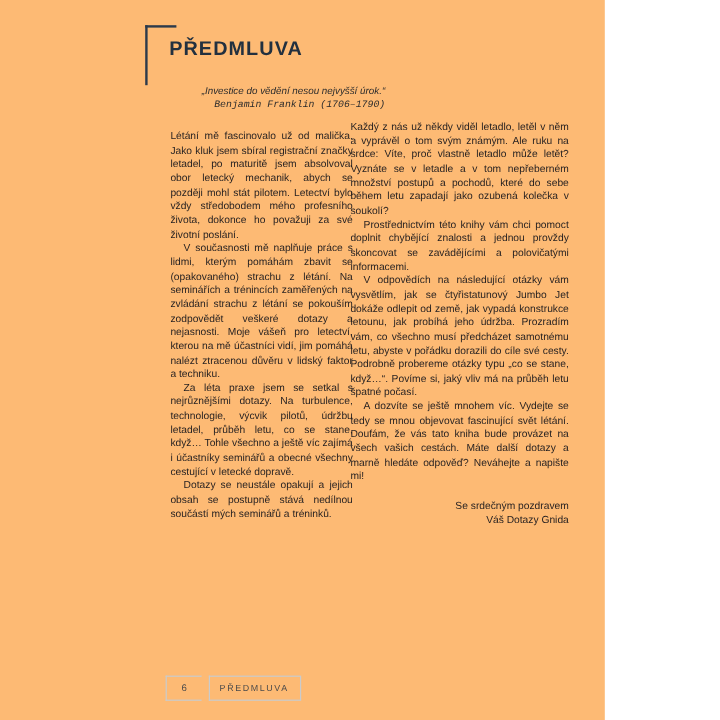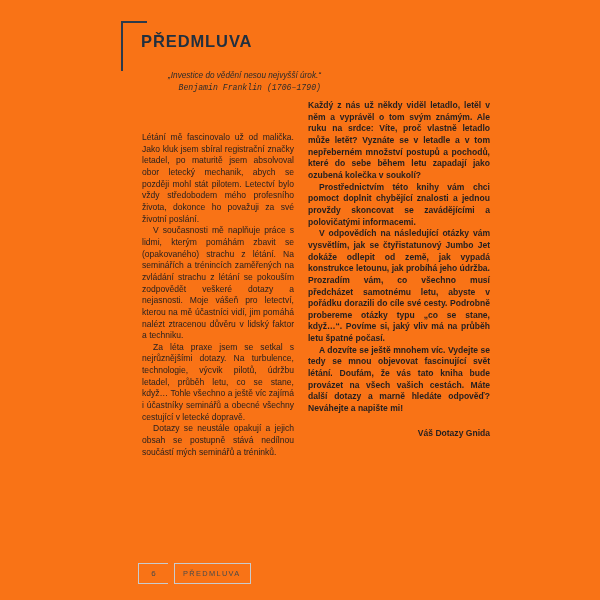--- a/index.html
+++ b/index.html
@@ -12,23 +12,23 @@
     width: 600px;
     height: 600px;
     overflow: hidden;
     font-family: "Liberation Sans", sans-serif;
     color: #231f20;
     -webkit-font-smoothing: antialiased;
   }
 
   #page {
     position: relative;
-    width: 600px;
+    width: 504px;
     height: 600px;
-    background: #f97316;
+    background: #fdba74;
     box-sizing: border-box;
   }
 
   
   .header-bracket {
     position: absolute;
     left: 121px;
     top: 21px;
     width: 26px;
     height: 50px;
@@ -70,28 +70,27 @@
     position: absolute;
     font-size: 8.55px;
     line-height: 1.365;
     text-align: justify;
     text-justify: inter-word;
     color: #231f20;
     hyphens: manual;
   }
   .col-left {
     left: 142px;
-    top: 132px;
+    top: 108px;
     width: 152px;
   }
   .col-right {
-    left: 308px;
+    left: 292px;
     top: 100px;
     width: 182px;
-    font-weight: bold;
   }
   .col p {
     margin: 0;
     text-indent: 11px;
   }
   .col p.first { text-indent: 0; }
 
   .signoff {
     margin-top: 13px;
     text-align: right;
@@ -161,20 +160,21 @@
     <p>Za léta praxe jsem se setkal s nejrůznějšími dotazy. Na turbulence, technologie, výcvik pilotů, údržbu letadel, průběh letu, co se stane, když… Tohle všechno a ještě víc zajímá i účastníky seminářů a obecné všechny cestující v letecké dopravě.</p>
     <p>Dotazy se neustále opakují a jejich obsah se postupně stává nedílnou součástí mých seminářů a tréninků.</p>
   </div>
 
   <div class="col col-right">
     <p class="first">Každý z nás už někdy viděl letadlo, letěl v něm a vyprávěl o tom svým známým. Ale ruku na srdce: Víte, proč vlastně letadlo může letět? Vyznáte se v letadle a v tom nepřeberném množství postupů a pochodů, které do sebe během letu zapadají jako ozubená kolečka v soukolí?</p>
     <p>Prostřednictvím této knihy vám chci pomoct doplnit chybějící znalosti a jednou provždy skoncovat se zavádějícími a polovičatými informacemi.</p>
     <p>V odpovědích na následující otázky vám vysvětlím, jak se čtyřistatunový Jumbo Jet dokáže odlepit od země, jak vypadá konstrukce letounu, jak probíhá jeho údržba. Prozradím vám, co všechno musí předcházet samotnému letu, abyste v pořádku dorazili do cíle své cesty. Podrobně probereme otázky typu „co se stane, když…“. Povíme si, jaký vliv má na průběh letu špatné počasí.</p>
     <p>A dozvíte se ještě mnohem víc. Vydejte se tedy se mnou objevovat fascinující svět létání. Doufám, že vás tato kniha bude provázet na všech vašich cestách. Máte další dotazy a marně hledáte odpověď? Neváhejte a napište mi!</p>
     <div class="signoff">
+      <span>Se srdečným pozdravem</span>
       <span>Váš Dotazy Gnida</span>
     </div>
   </div>
 
   <div class="footer">
     <div class="footer-pagebox">
       <span>6</span>
     </div>
     <div class="footer-chapterbox">
       <span class="label">PŘEDMLUVA</span>

